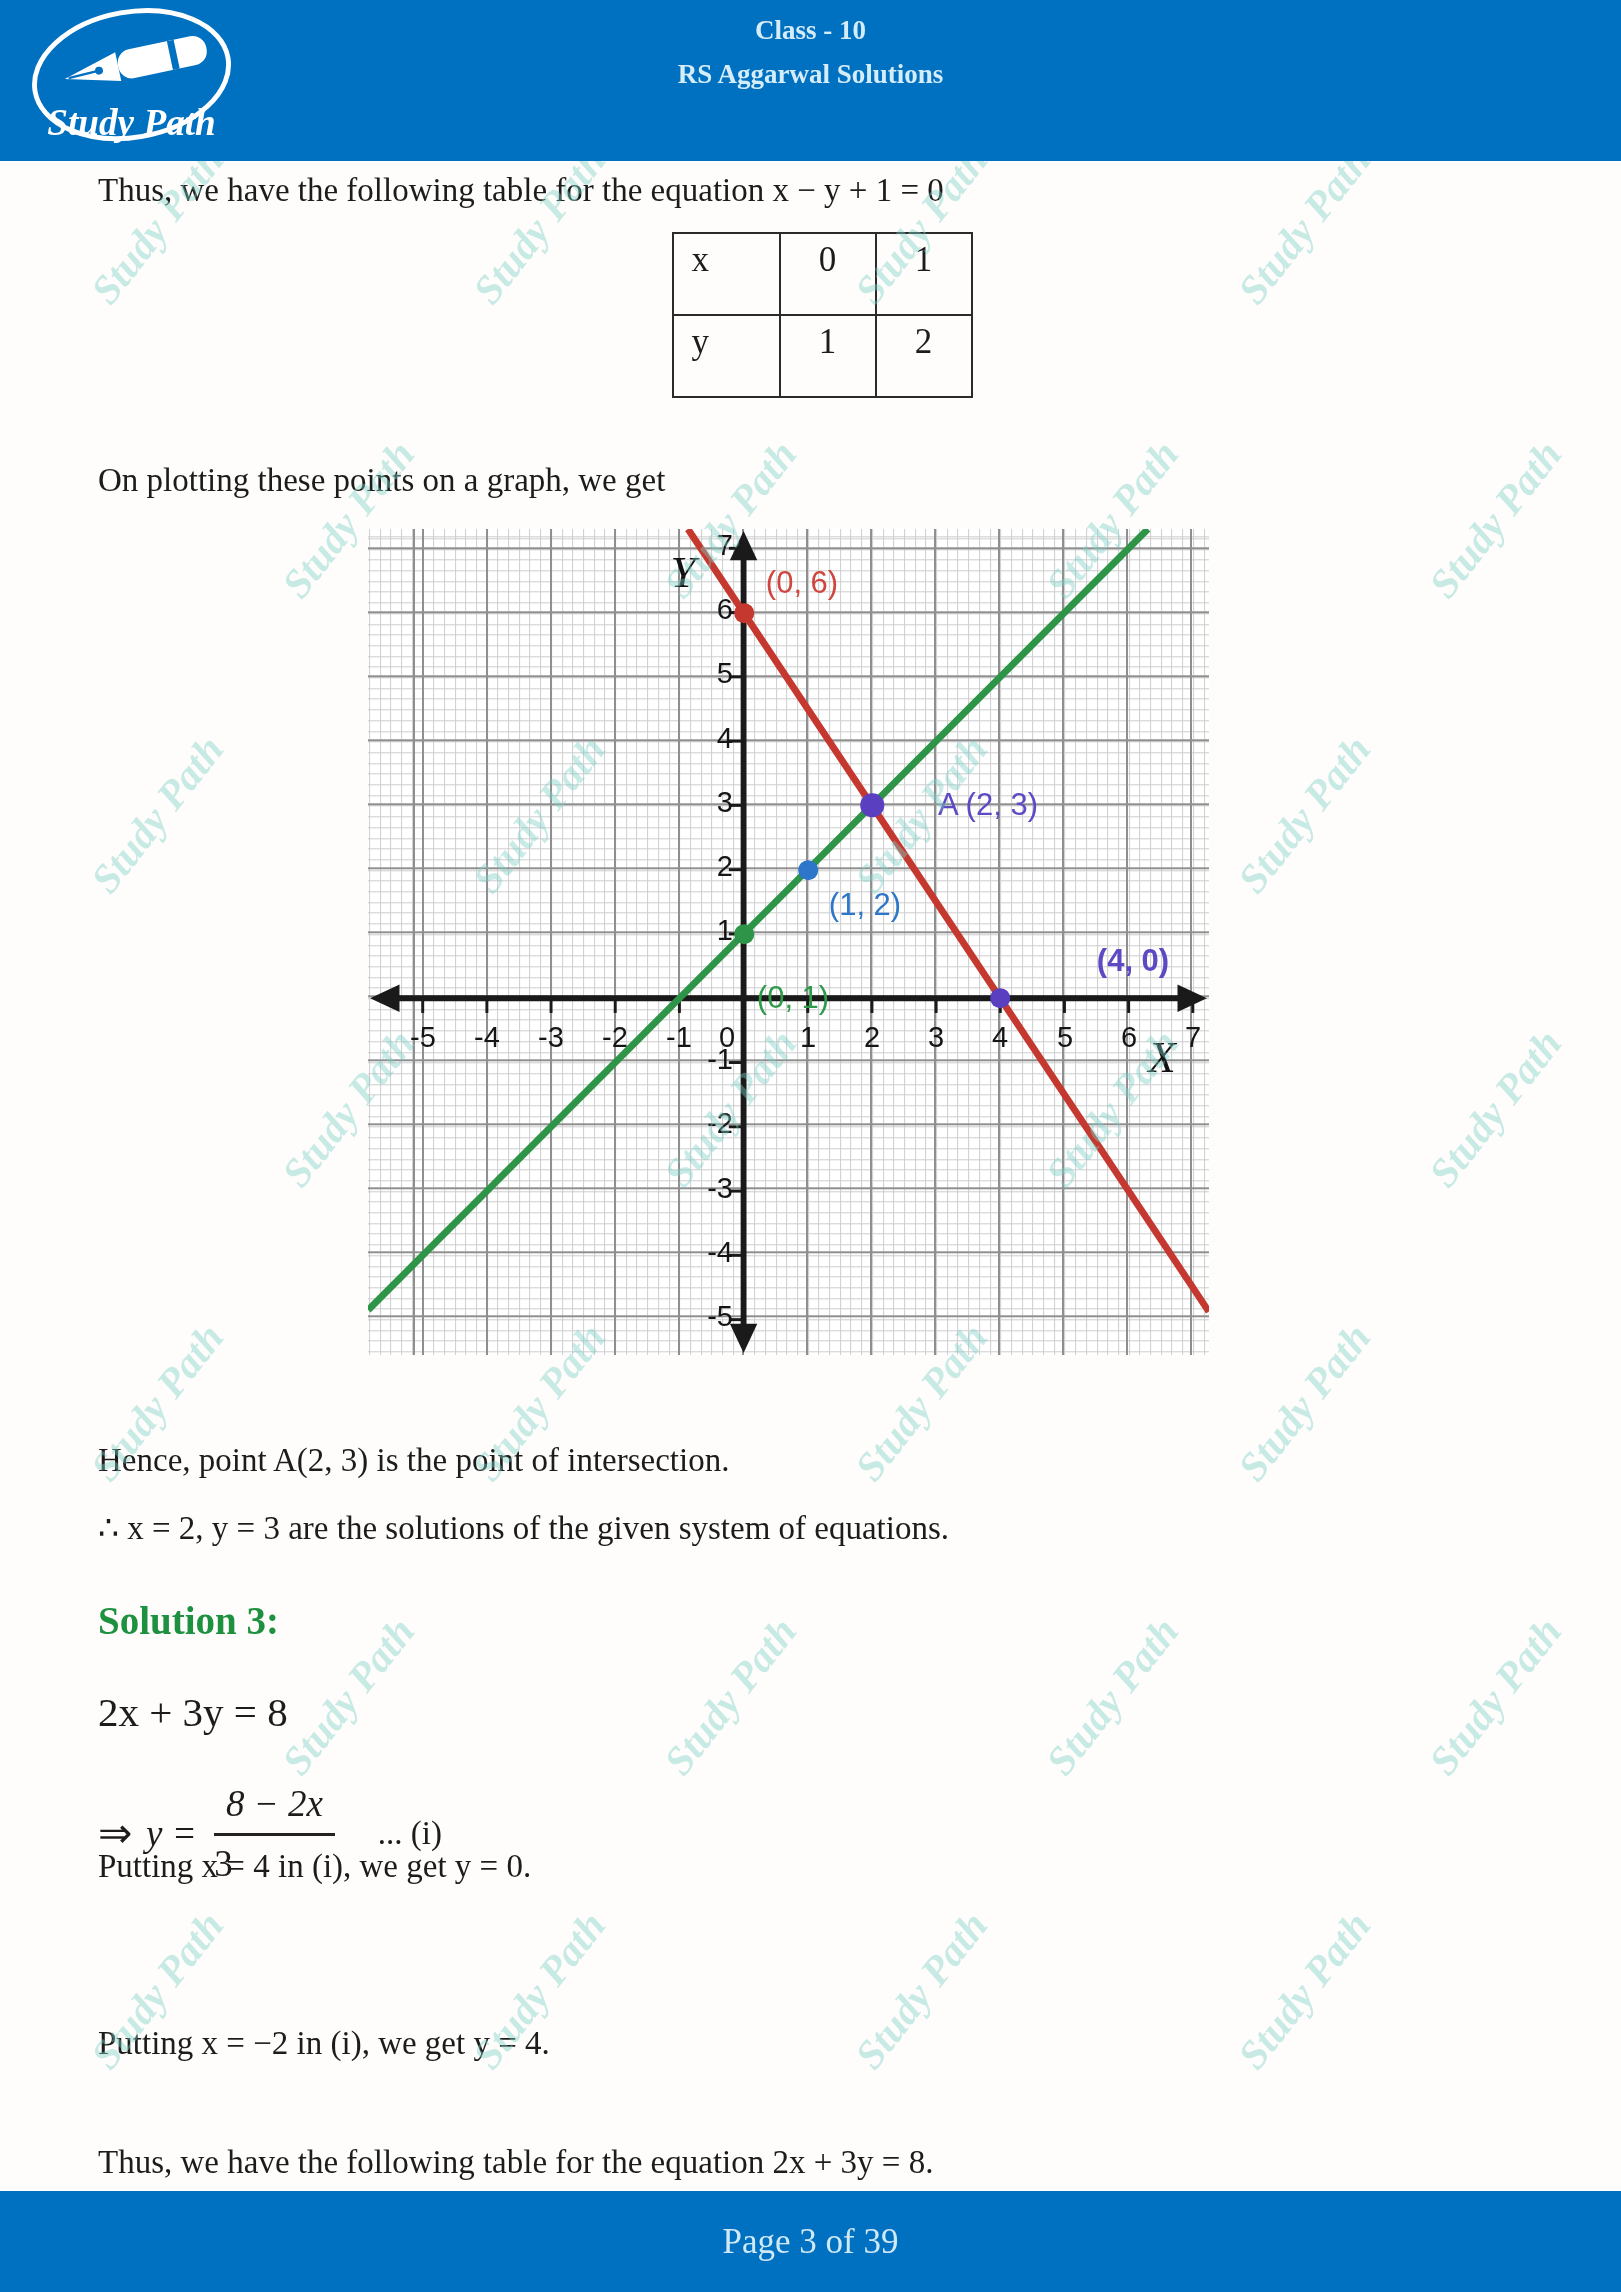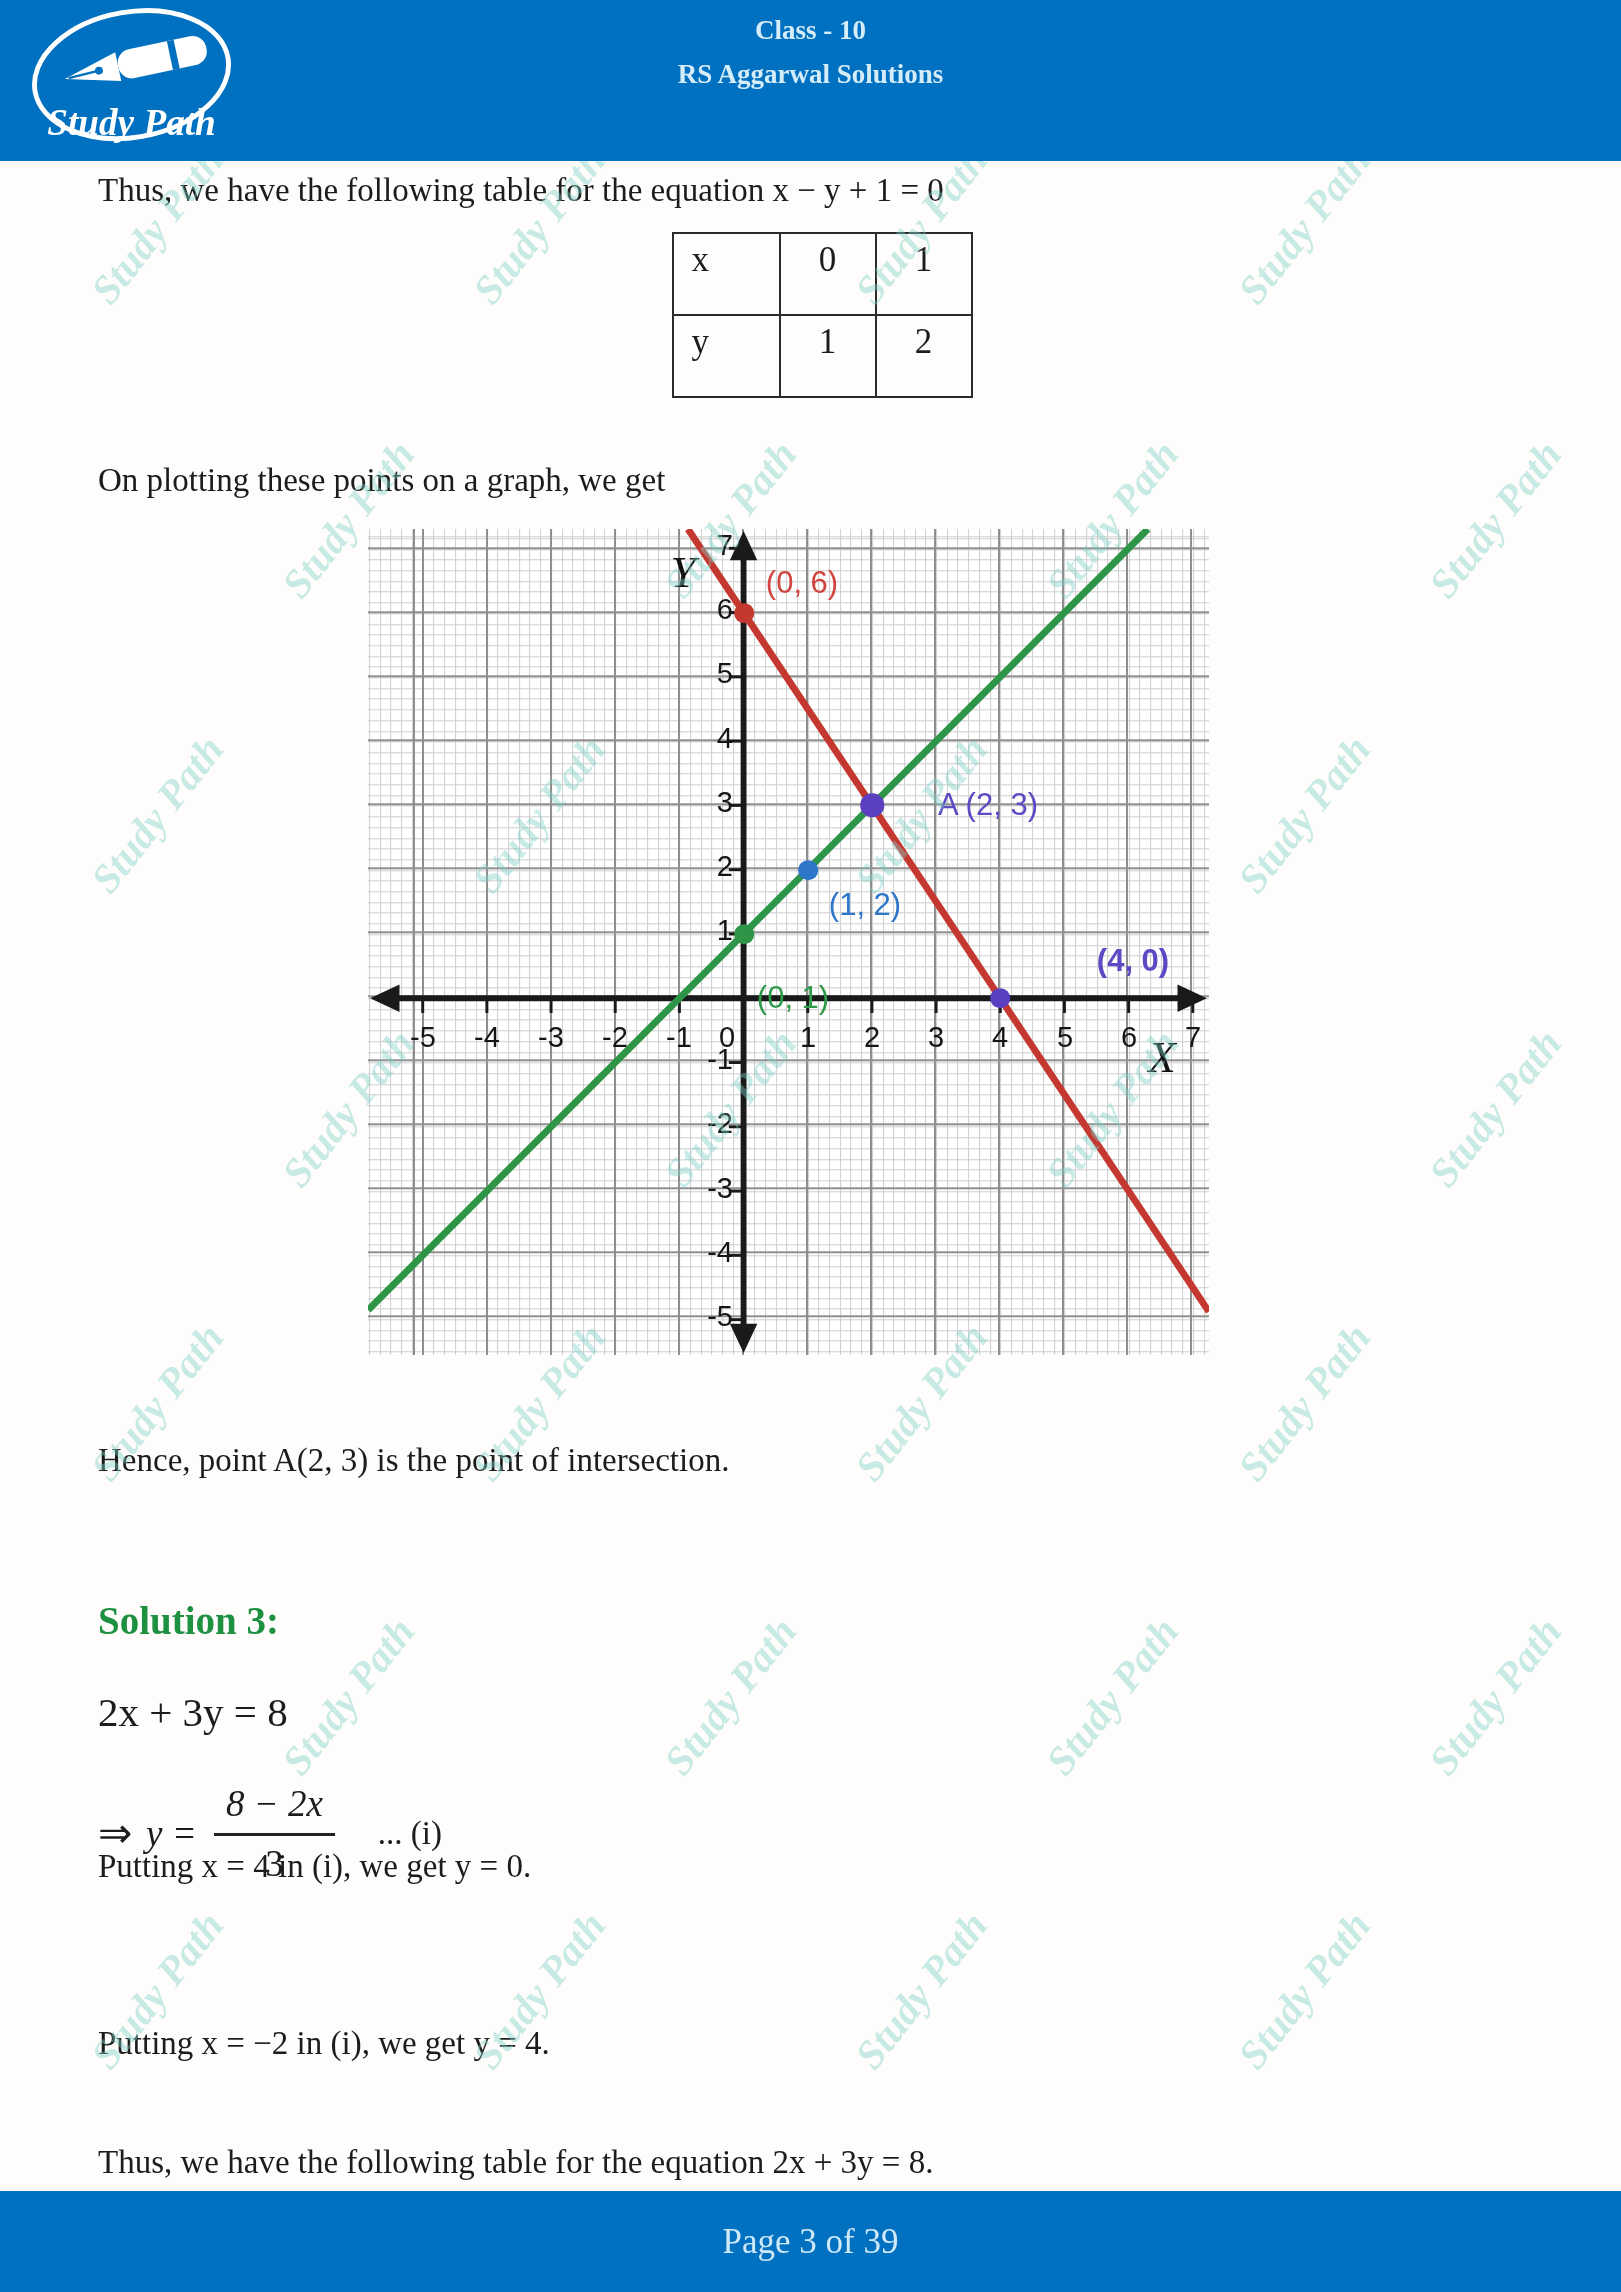--- a/index.html
+++ b/index.html
@@ -34,21 +34,21 @@
                transform:translate(-50%,-50%);white-space:nowrap;}
   .axis-letter{position:absolute;font-family:"Liberation Serif",serif;font-style:italic;
                font-size:45px;color:#111;transform:translate(-50%,-50%);}
 
   
   .sol-heading{position:absolute;left:98px;font-size:39px;font-weight:bold;color:#1e9140;}
   .equation{position:absolute;left:98px;font-size:41px;white-space:nowrap;}
   .eqrow{position:absolute;left:98px;display:flex;align-items:center;}
   .eq-arrow{font-size:41px;margin-right:13.7px;}
   .eq-lhs{font-style:italic;font-size:37px;margin-right:17.6px;}
-  .frac{display:inline-block;text-align:center;vertical-align:middle;}
+  .frac{display:inline-block;text-align:left;vertical-align:middle;}
   .frac .num{font-style:italic;font-size:37px;padding:0 11.8px 7.8px;border-bottom:3.9px solid #222;}
   .frac .den{font-size:37px;padding-top:5.9px;}
   .eq-ref{font-size:33px;margin-left:43px;}
 
   
   .footer{position:absolute;left:0;bottom:0;width:1621px;height:102px;background:#0070c0;z-index:3;
           text-align:center;line-height:102px;color:#cfe9f7;font-size:35px;}
 
   
   #watermarks{position:absolute;inset:0;pointer-events:none;z-index:2;}
@@ -199,20 +199,21 @@
       <span class="point-label" style="left: 620px; top: 276px; color: rgb(92, 73, 196);">A (2, 3)</span>
       <div class="point-dot" style="left: 440px; top: 341px; width: 19.6px; height: 19.6px; background: rgb(45, 118, 201);"></div>
       <span class="point-label" style="left: 497px; top: 376px; color: rgb(45, 118, 201);">(1, 2)</span>
       <div class="point-dot" style="left: 376px; top: 405px; width: 19.6px; height: 19.6px; background: rgb(46, 148, 71);"></div>
       <span class="point-label" style="left: 425px; top: 435px; color: rgb(47, 155, 74); margin-top: 34px;">(0, 1)</span>
       <div class="point-dot" style="left: 632px; top: 469px; width: 19.6px; height: 19.6px; background: rgb(90, 63, 192);"></div>
       <span class="point-label" style="left: 765px; top: 432px; color: rgb(92, 73, 196); font-weight: bold;">(4, 0)</span>
     </div>
 
   <div class="para" style="top:1439px;">Hence, point A(2, 3) is the point of intersection.</div>
+  <div class="para" style="top:1507px;">∴ x = 2, y = 3 are the solutions of the given system of equations.</div>
 
   <div class="sol-heading" style="top:1598px;">Solution 3:</div>
   <div class="equation" style="top:1688px;">2x + 3y = 8</div>
 
   <div class="eqrow" style="top:1782px;">
     <span class="eq-arrow">⇒</span>
     <span class="eq-lhs">y =</span>
     <span class="frac">
       <span class="num" style="display:block;">8 − 2x</span>
       <span class="den" style="display:block;">3</span>

